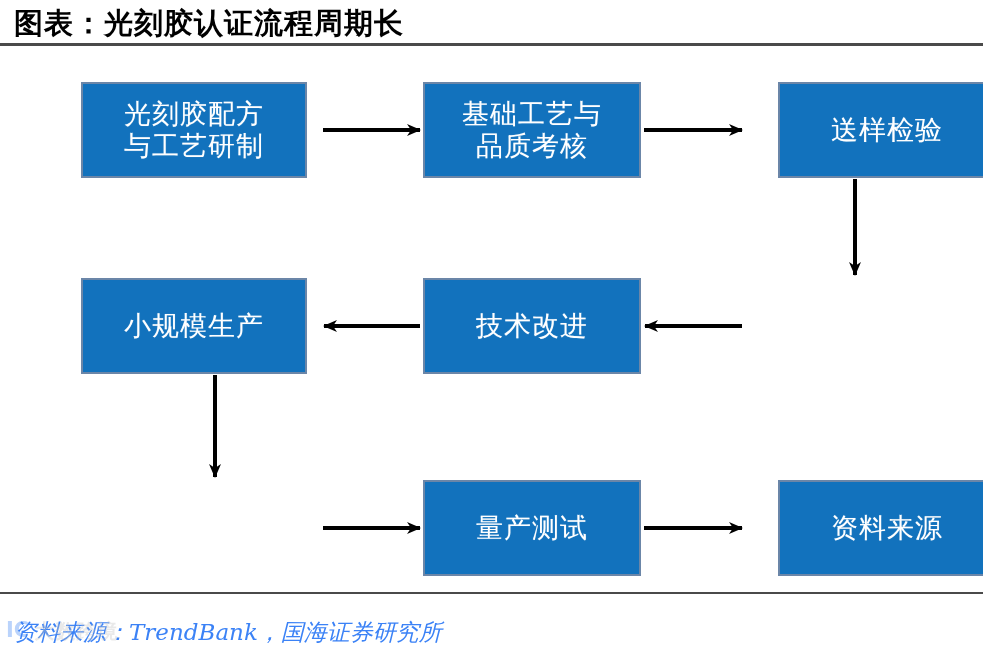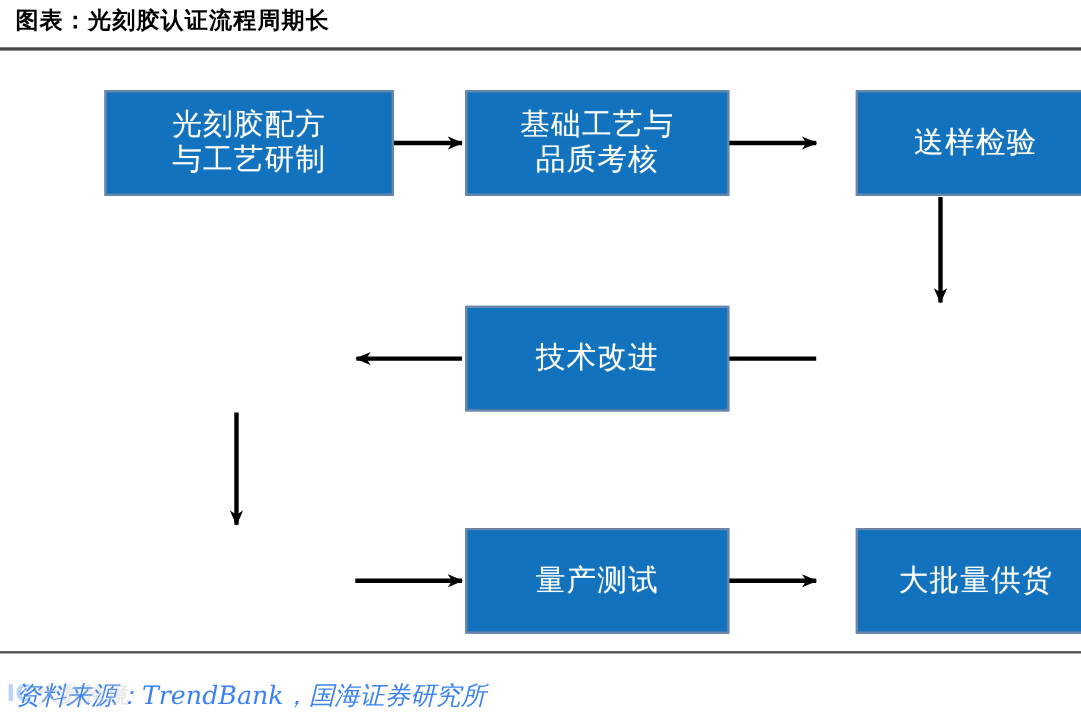--- a/index.html
+++ b/index.html
@@ -22,21 +22,21 @@
     background: #ffffff;
   }
 
   
   .header-title {
     position: absolute;
     left: 14px;
     top: 4px;
     font-family: "DejaVu Serif", "Liberation Serif", serif;
     font-weight: bold;
-    font-size: 21px;
+    font-size: 29px;
     letter-spacing: 1px;
     color: #000000;
     white-space: nowrap;
   }
   .rule-top {
     position: absolute;
     left: 0px;
     top: 43px;
     width: 983px;
     height: 3px;
@@ -84,22 +84,22 @@
     letter-spacing: 1px;
     text-shadow: 0 0 1px rgba(255,255,255,0.35);
   }
   .node .label {
     display: block;
     padding: 0 6px;
     white-space: pre-line;
   }
 
   
-  .col-1 { left: 95px;  width: 263px; }
-  .col-2 { left: 423px; width: 240px; }
+  .col-1 { left: 81px;  width: 226px; }
+  .col-2 { left: 423px; width: 218px; }
   .col-3 { left: 778px; width: 218px; }
 
   .row-1 { top: 36px;  height: 96px; }
   .row-2 { top: 232px; height: 96px; }
   .row-3 { top: 434px; height: 96px; }
 
   
   .footer-source {
     position: absolute;
     left: 14px;
@@ -188,26 +188,29 @@
       <span class="label">基础工艺与
 品质考核</span>
     </div>
     <div class="node col-3 row-1">
       <span class="label">送样检验</span>
     </div>
 
     <div class="node col-2 row-2">
       <span class="label">技术改进</span>
     </div>
+    <div class="node col-1 row-2">
+      <span class="label">小规模生产</span>
+    </div>
 
     <div class="node col-2 row-3">
       <span class="label">量产测试</span>
     </div>
     <div class="node col-3 row-3">
-      <span class="label">大批量供货</span>
+      <span class="label">资料来源</span>
     </div>
 
   </div>
 
   <div class="rule-bottom"></div>
 
   <div class="footer-source">资料来源：TrendBank，国海证券研究所</div>
 
   <div class="watermark">
     <span class="wm-mark">IC</span>

